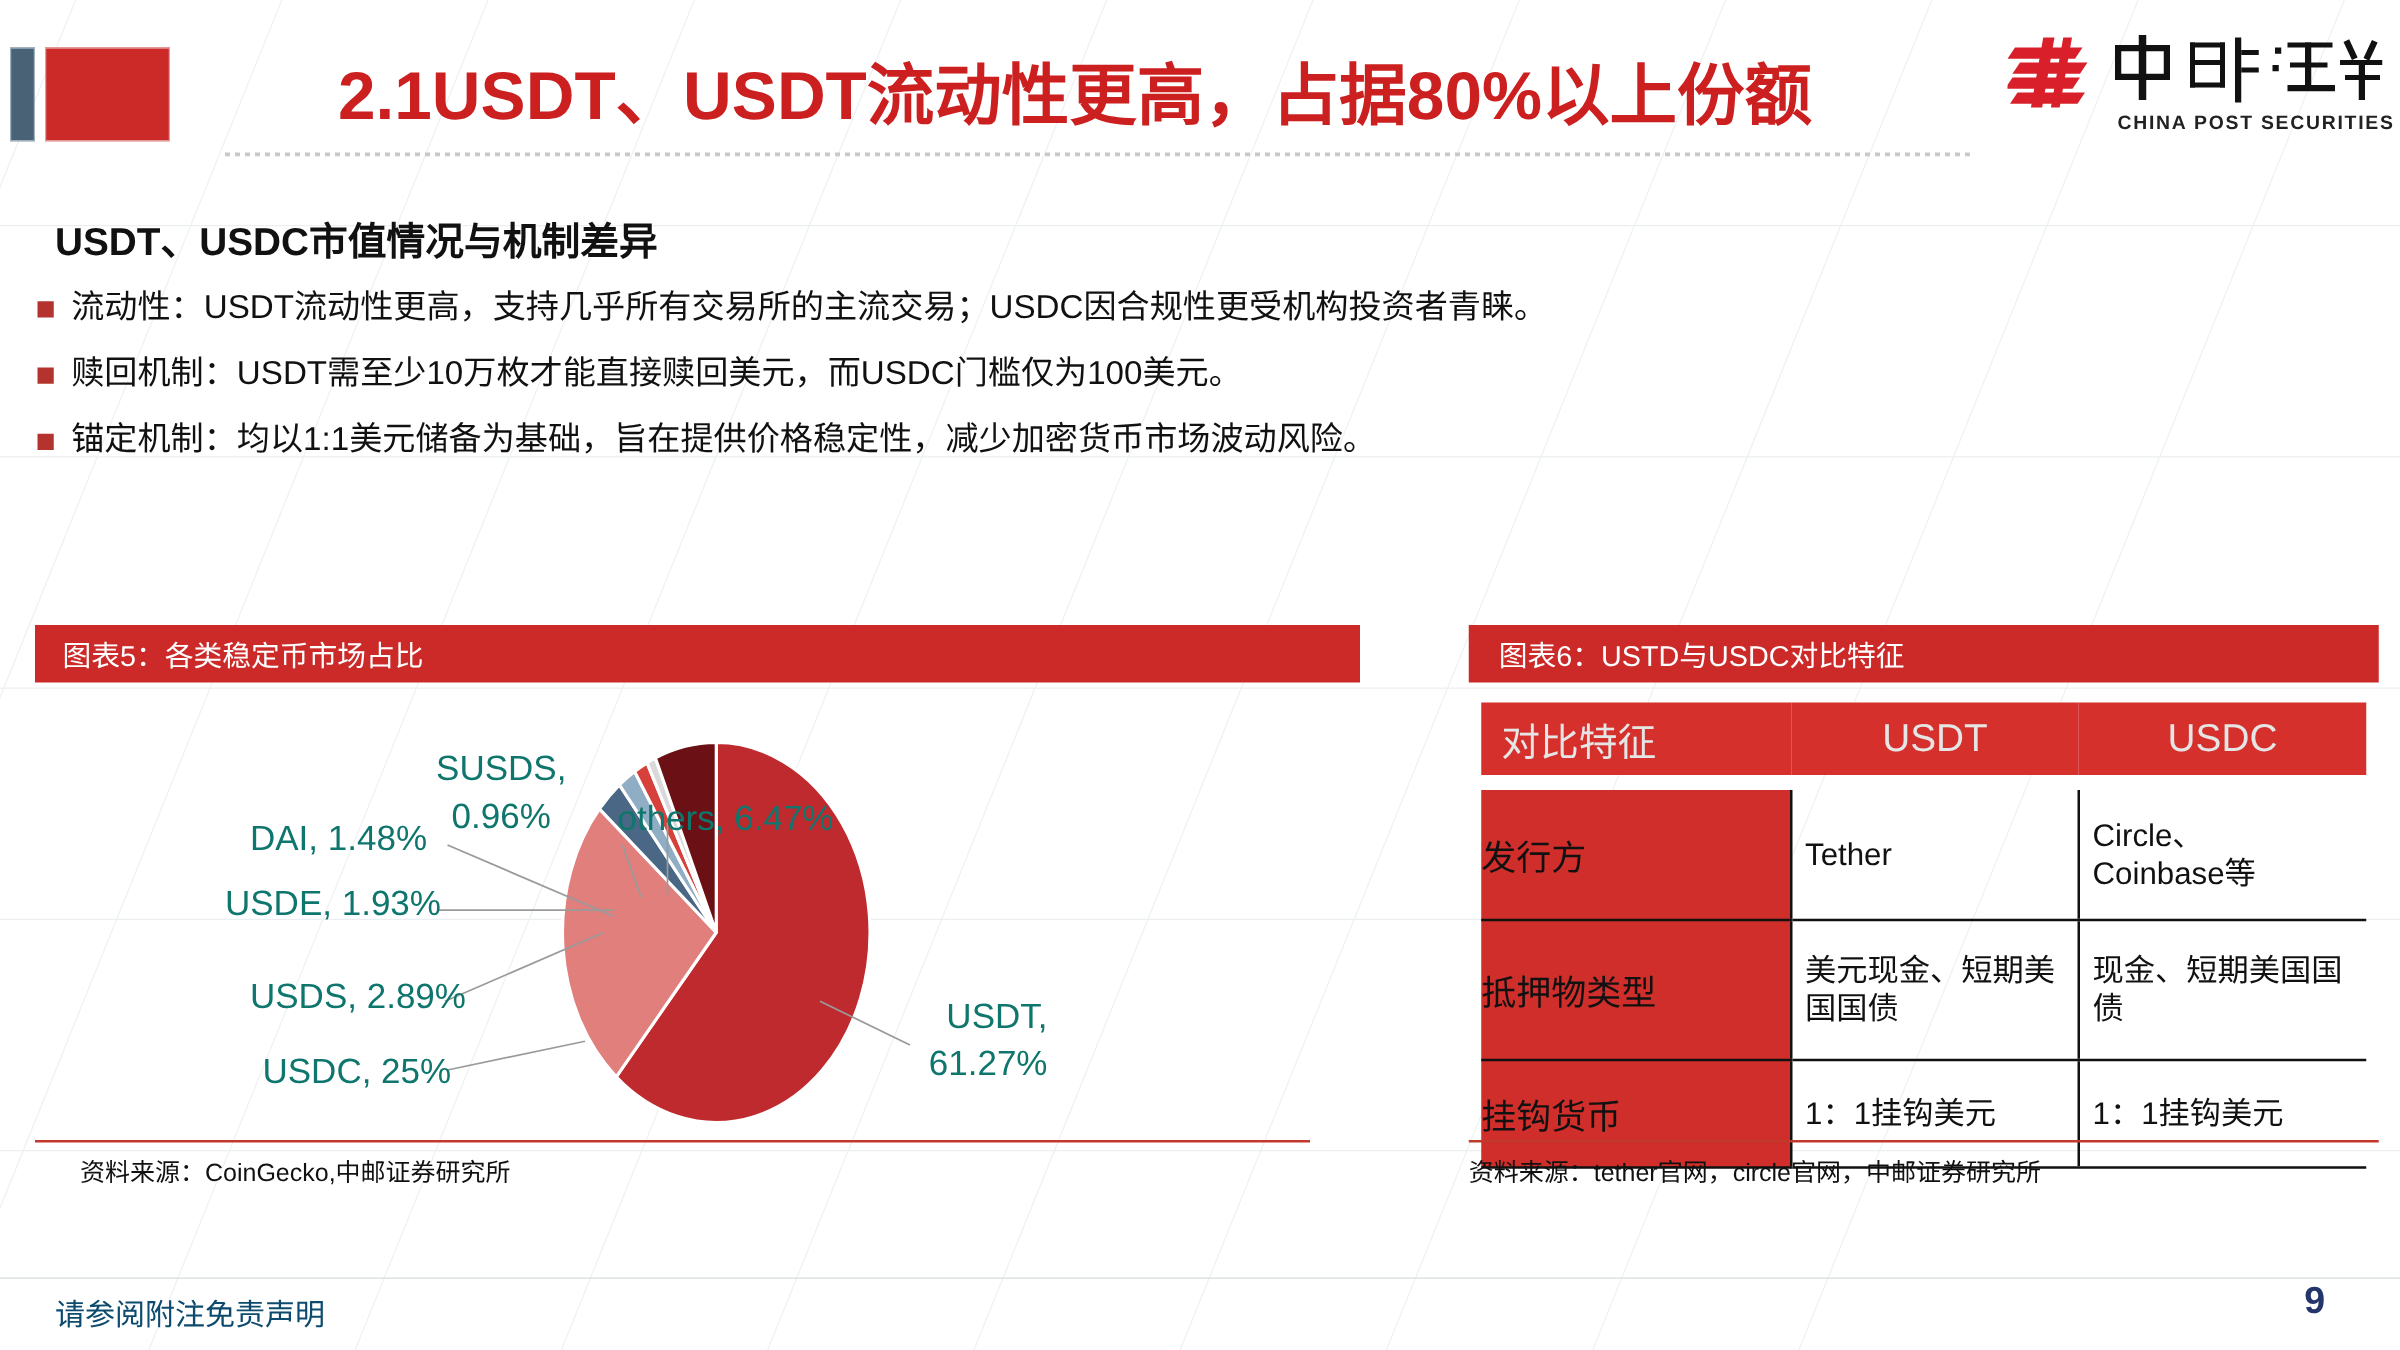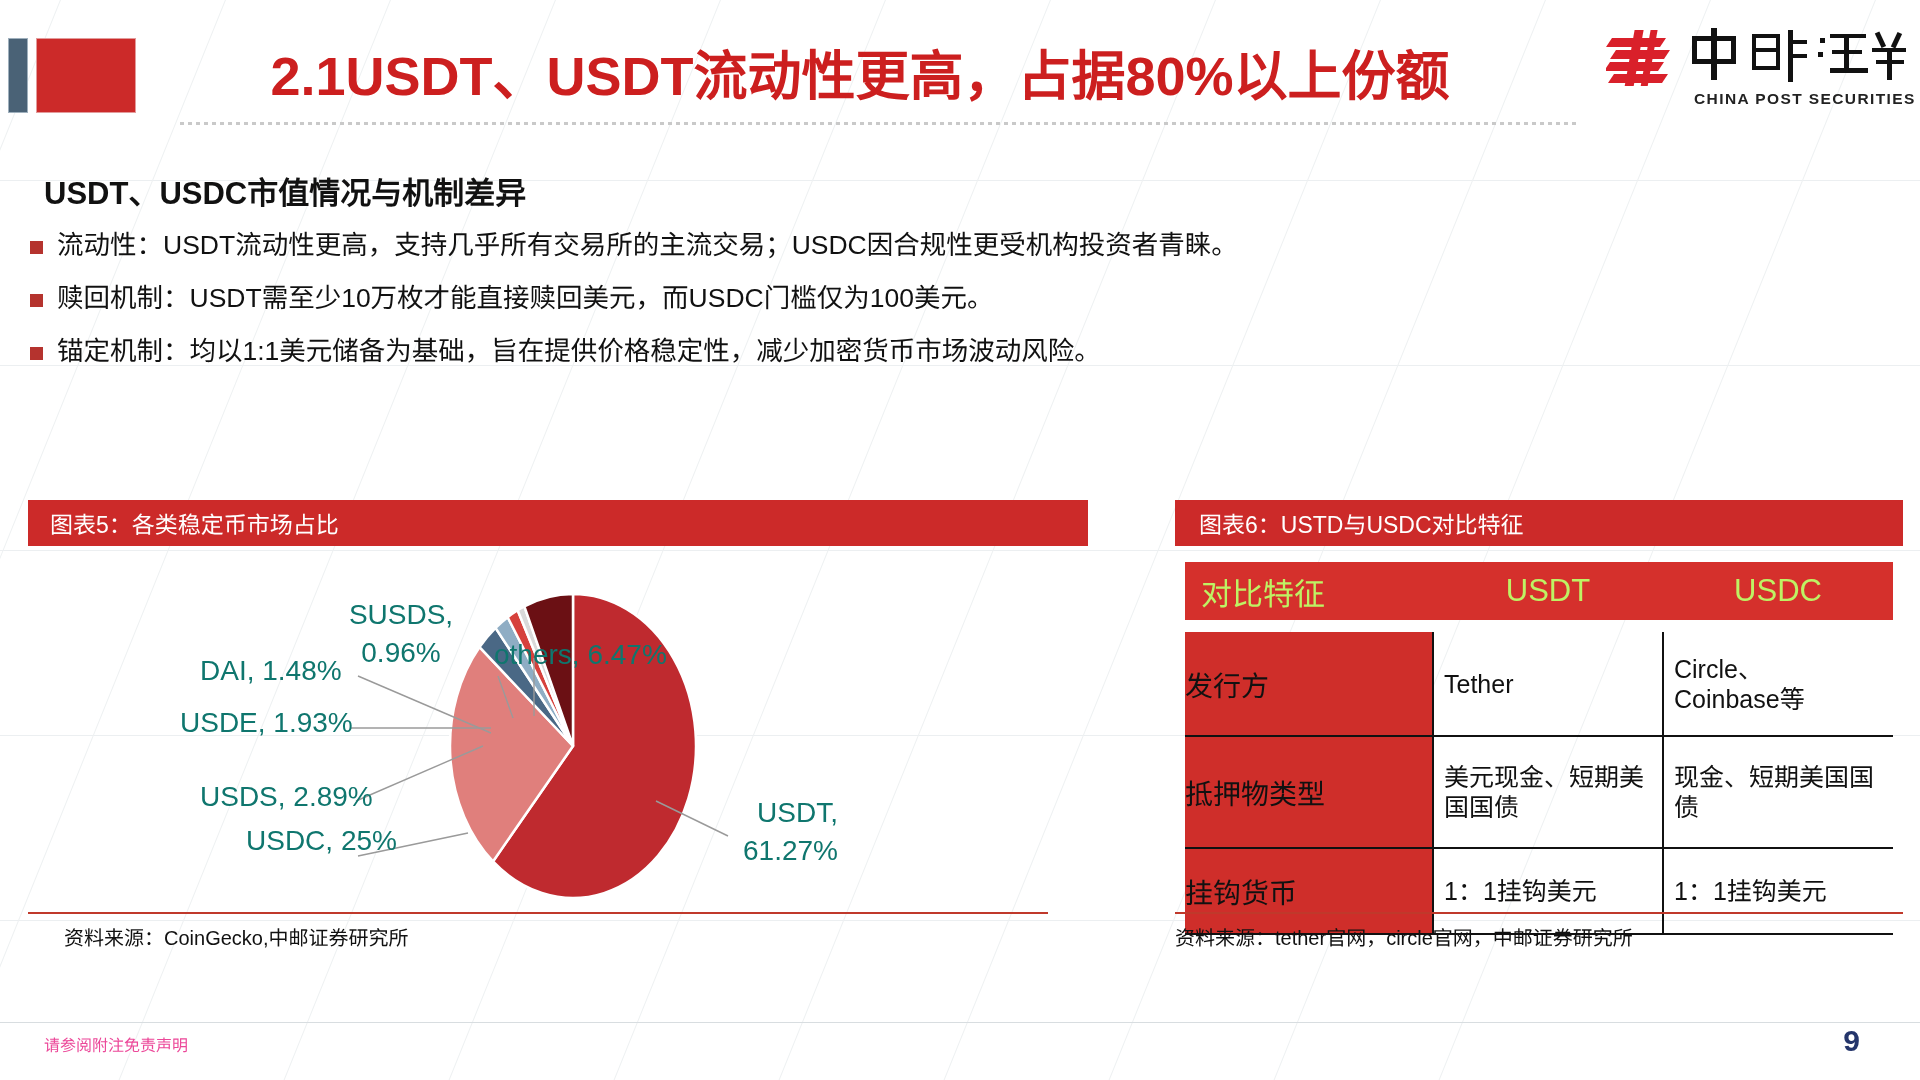--- a/index.html
+++ b/index.html
@@ -51,32 +51,32 @@
   .src-rule{position:absolute;left:0;height:2px;background:#c0392b;}
   .src{position:absolute;font-size:20px;color:#111;white-space:nowrap;}
 
   
   .chartarea{position:absolute;left:0;top:46px;width:1060px;height:360px;}
   .pielabel{position:absolute;font-size:28px;color:#0f766e;white-space:pre-line;line-height:1.35;}
 
   
   .ctab{position:absolute;left:10px;top:62px;width:708px;border-collapse:collapse;table-layout:fixed;}
   .ctab td{vertical-align:middle;padding:6px 10px;font-size:25px;color:#111;box-sizing:border-box;}
-  .ctab tr.head td{background:#d5302c;color:#bef264;text-align:center;font-size:31px;
+  .ctab tr.head td{background:#d5302c;color:#e5e5e5;text-align:center;font-size:31px;
                    height:58px;padding:2px 6px;}
   .ctab tr.head td.c0{text-align:left;padding-left:16px;}
   .ctab td.lbl{background:#cf2e2a;color:#111;font-size:28px;text-align:left;padding-left:0;}
   .ctab tr.body td{border-bottom:2px solid #111;}
   .ctab tr.body td.v{border-left:2px solid #111;line-height:1.2;}
   .ctab tr.head td{border:none;}
   .ctab .spacer{height:4px;}
 
   
   .foot-rule{position:absolute;left:0;top:1022px;width:1920px;height:1px;background:#d8dde0;}
-  .foot-text{position:absolute;left:44px;top:1032px;font-size:16px;color:#ec4899;}
+  .foot-text{position:absolute;left:44px;top:1032px;font-size:24px;color:#0c4a6e;}
   .foot-page{position:absolute;right:60px;top:1024px;font-size:30px;color:#24356b;font-weight:bold;}
 </style>
 </head>
 <body>
 
 <div class="wm" id="wm">
     <div class="h" style="top: 180px;"></div>
     <div class="h" style="top: 365px;"></div>
     <div class="h" style="top: 550px;"></div>
     <div class="h" style="top: 735px;"></div>
@@ -186,21 +186,21 @@
           <path d="M470,130 L485,172"></path>
           <path d="M506,112 L506,170"></path>
           <path d="M700,290 L628,255"></path>
         </g>
       </svg>
       <div class="pielabel" style="left:318px;top:50px;text-align:center;width:110px;">SUSDS,
 0.96%</div>
       <div class="pielabel" style="left:172px;top:106px;">DAI, 1.48%</div>
       <div class="pielabel" style="left:152px;top:158px;">USDE, 1.93%</div>
       <div class="pielabel" style="left:172px;top:232px;">USDS, 2.89%</div>
-      <div class="pielabel" style="left:182px;top:276px;margin-left:36px;">USDC, 25%</div>
+      <div class="pielabel" style="left:182px;top:292px;">USDC, 25%</div>
       <div class="pielabel" style="left:466px;top:90px;">others, 6.47%</div>
       <div class="pielabel" style="left:700px;top:248px;text-align:right;width:110px;">USDT,
 61.27%</div>
     </div>
 
     <div class="src-rule" style="top:412px;width:1020px;"></div>
     <div class="src" style="left:36px;top:422px;">资料来源：CoinGecko,中邮证券研究所</div>
   </div>
 
   <div class="panel-right">

